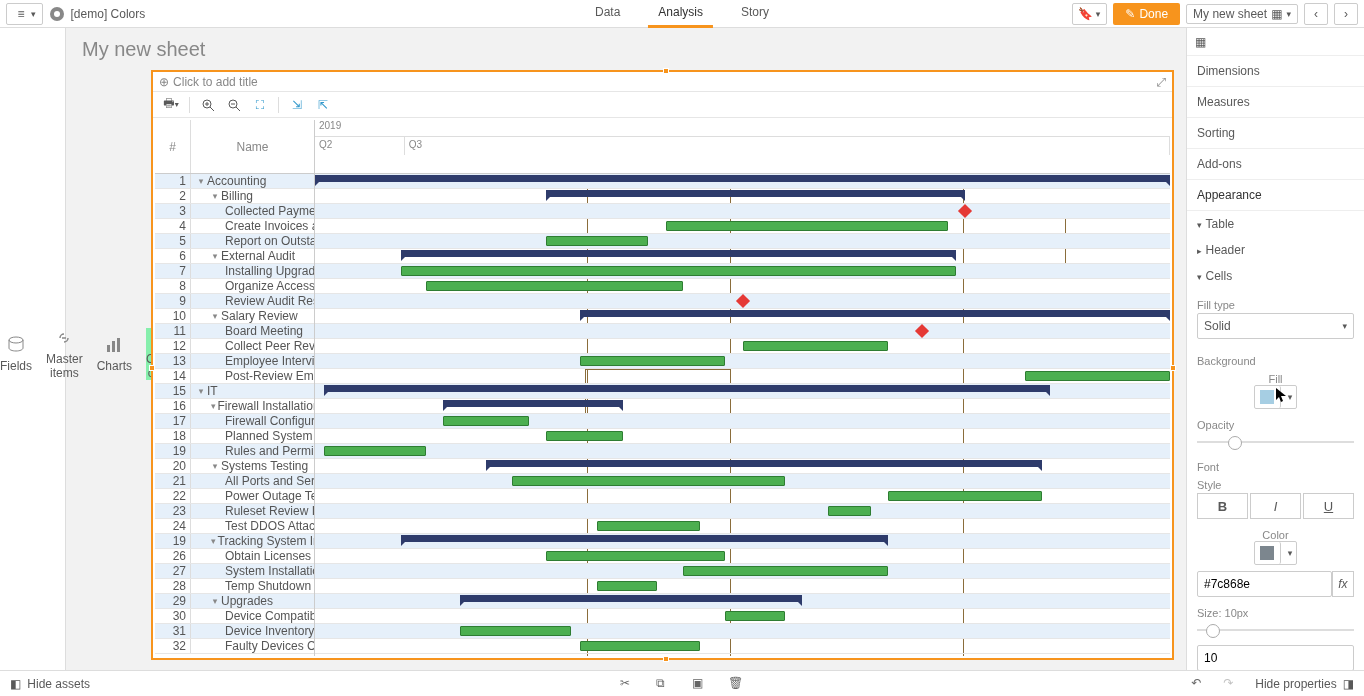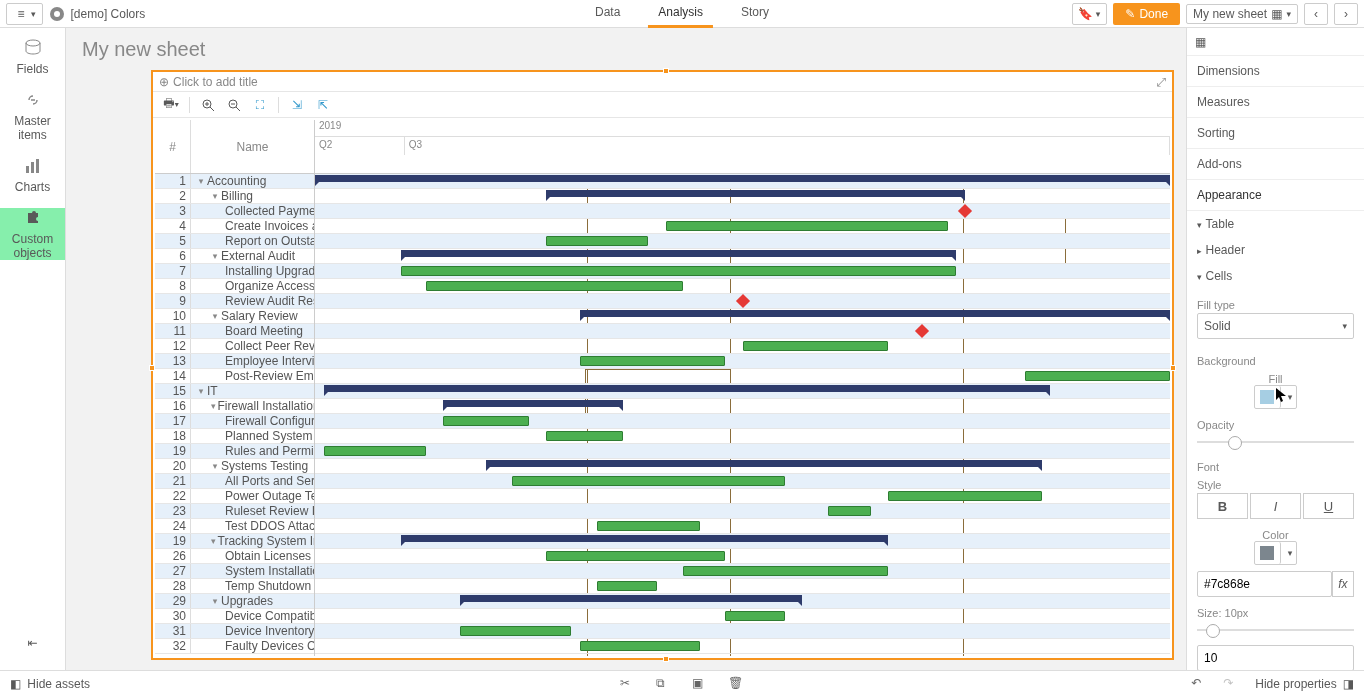--- a/index.html
+++ b/index.html
@@ -13,21 +13,21 @@
 .nav-tabs { position:absolute; left:50%; transform:translateX(-50%); display:flex; gap:18px; }
 .nav-tab { padding:6px 10px; cursor:pointer; font-size:12px; }
 .nav-tab.active { border-bottom:3px solid #f7941d; color:#333; font-weight:500; }
 .tb-right { margin-left:auto; display:flex; align-items:center; gap:6px; }
 .done-btn { background:#f7941d; color:#fff; border:none; padding:4px 12px; border-radius:2px; cursor:pointer; display:flex; align-items:center; gap:4px; font-size:12px; }
 .sheet-sel { display:flex; align-items:center; gap:4px; border:1px solid #ccc; border-radius:2px; padding:2px 6px; cursor:pointer; }
 .arrow-btn { width:24px; height:22px; border:1px solid #ccc; border-radius:2px; background:#fff; cursor:pointer; display:flex; align-items:center; justify-content:center; }
 
 
 .shell { display:flex; height:calc(100% - 28px - 26px); }
-.leftbar { width:66px; background:#fff; border-right:1px solid #ddd; display:flex; flex-direction:column; align-items:center; padding-top:10px; gap:14px; }
+.leftbar { width:66px; background:#fff; border-right:1px solid #ddd; display:flex; flex-direction:row; align-items:center; padding-top:10px; gap:14px; }
 .lb-item { width:100%; text-align:center; cursor:pointer; font-size:11px; color:#595959; }
 .lb-item.active { background:#86efac; }
 .lb-icon { display:block; margin:0 auto 4px; width:20px; height:20px; }
 
 .canvas-wrap { flex:1; padding:10px 12px 0 12px; overflow:hidden; position:relative; }
 .sheet-title { font-size:20px; color:#888; margin-bottom:8px; padding-left:4px; }
 .viz { background:#fff; border:2px solid #f7941d; border-radius:0; position:absolute; left:85px; right:12px; top:42px; bottom:10px; }
 .viz-head { height:20px; border-bottom:1px solid #e6e6e6; display:flex; align-items:center; padding:0 6px; color:#888; font-size:12px; }
 .viz-head .plus{ margin-right:4px; }
 .viz-expand{ margin-left:auto; cursor:pointer; }

